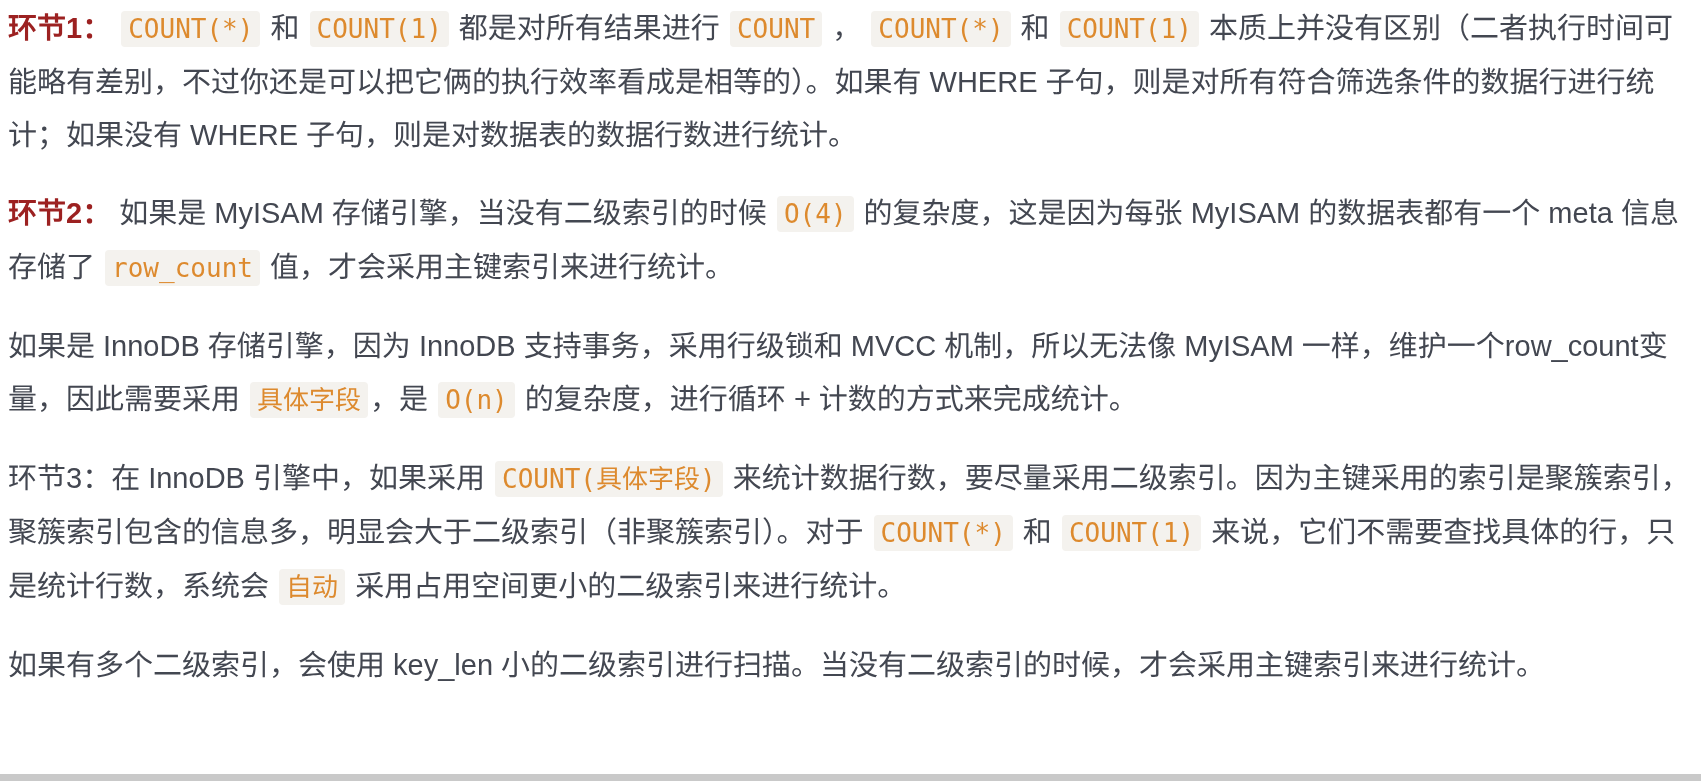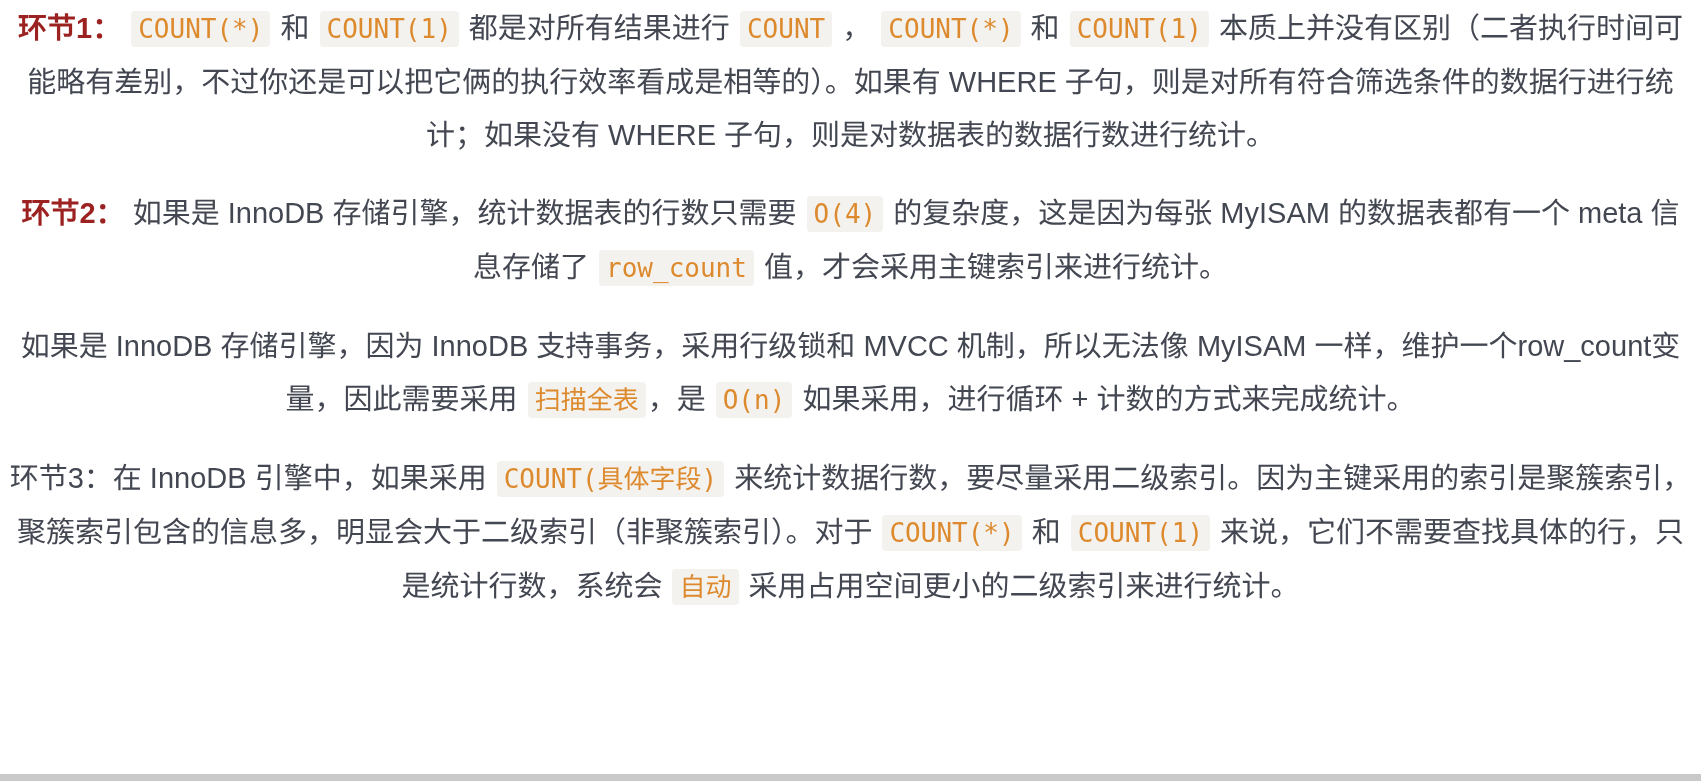--- a/index.html
+++ b/index.html
@@ -16,21 +16,20 @@
     height: 781px;
     padding: 2px 8px 0 8px;
     font-family: "Liberation Sans", "DejaVu Sans", sans-serif;
     font-size: 29px;
     line-height: 53px;
     color: #434751;
     position: relative;
   }
   .article p {
     margin: 0 0 25px 0;
-    text-align: center;
   }
   .run-label {
     font-weight: bold;
     color: #9c2121;
   }
   .run-code {
     font-family: "DejaVu Sans Mono", monospace;
     font-size: 26px;
     color: #dd8a2e;
     background: #f4f2ee;
@@ -47,18 +46,19 @@
     height: 7px;
     background: #c9c9c9;
   }
 </style>
 </head>
 <body>
 
 <main class="article">
   <div id="paragraphs">
       <p><span class="run-label">环节1：</span><span class="run-text"> </span><span class="run-code">COUNT(*)</span><span class="run-text"> 和 </span><span class="run-code">COUNT(1)</span><span class="run-text"> 都是对所有结果进行 </span><span class="run-code">COUNT</span><span class="run-text"> ， </span><span class="run-code">COUNT(*)</span><span class="run-text"> 和 </span><span class="run-code">COUNT(1)</span><span class="run-text"> 本质上并没有区别（二者执行时间可能略有差别，不过你还是可以把它俩的执行效率看成是相等的）。如果有 WHERE 子句，则是对所有符合筛选条件的数据行进行统计；如果没有 WHERE 子句，则是对数据表的数据行数进行统计。</span></p>
-      <p><span class="run-label">环节2：</span><span class="run-text"> 如果是 InnoDB 存储引擎，统计数据表的行数只需要 </span><span class="run-code">O(4)</span><span class="run-text"> 的复杂度，这是因为每张 MyISAM 的数据表都有一个 meta 信息存储了 </span><span class="run-code">row_count</span><span class="run-text"> 值，才会采用主键索引来进行统计。</span></p>
-      <p><span class="run-text">如果是 InnoDB 存储引擎，因为 InnoDB 支持事务，采用行级锁和 MVCC 机制，所以无法像 MyISAM 一样，维护一个row_count变量，因此需要采用 </span><span class="run-code">扫描全表</span><span class="run-text">，是 </span><span class="run-code">O(n)</span><span class="run-text"> 如果采用，进行循环 + 计数的方式来完成统计。</span></p>
+      <p><span class="run-label">环节2：</span><span class="run-text"> 如果是 MyISAM 存储引擎，当没有二级索引的时候 </span><span class="run-code">O(4)</span><span class="run-text"> 的复杂度，这是因为每张 MyISAM 的数据表都有一个 meta 信息存储了 </span><span class="run-code">row_count</span><span class="run-text"> 值，才会采用主键索引来进行统计。</span></p>
+      <p><span class="run-text">如果是 InnoDB 存储引擎，因为 InnoDB 支持事务，采用行级锁和 MVCC 机制，所以无法像 MyISAM 一样，维护一个row_count变量，因此需要采用 </span><span class="run-code">具体字段</span><span class="run-text">，是 </span><span class="run-code">O(n)</span><span class="run-text"> 的复杂度，进行循环 + 计数的方式来完成统计。</span></p>
       <p><span class="run-text">环节3：在 InnoDB 引擎中，如果采用 </span><span class="run-code">COUNT(具体字段)</span><span class="run-text"> 来统计数据行数，要尽量采用二级索引。因为主键采用的索引是聚簇索引，聚簇索引包含的信息多，明显会大于二级索引（非聚簇索引）。对于 </span><span class="run-code">COUNT(*)</span><span class="run-text"> 和 </span><span class="run-code">COUNT(1)</span><span class="run-text"> 来说，它们不需要查找具体的行，只是统计行数，系统会 </span><span class="run-code">自动</span><span class="run-text"> 采用占用空间更小的二级索引来进行统计。</span></p>
+      <p><span class="run-text">如果有多个二级索引，会使用 key_len 小的二级索引进行扫描。当没有二级索引的时候，才会采用主键索引来进行统计。</span></p>
     </div>
   <div class="bottom-strip"></div>
 </main>
 
 </body></html>

